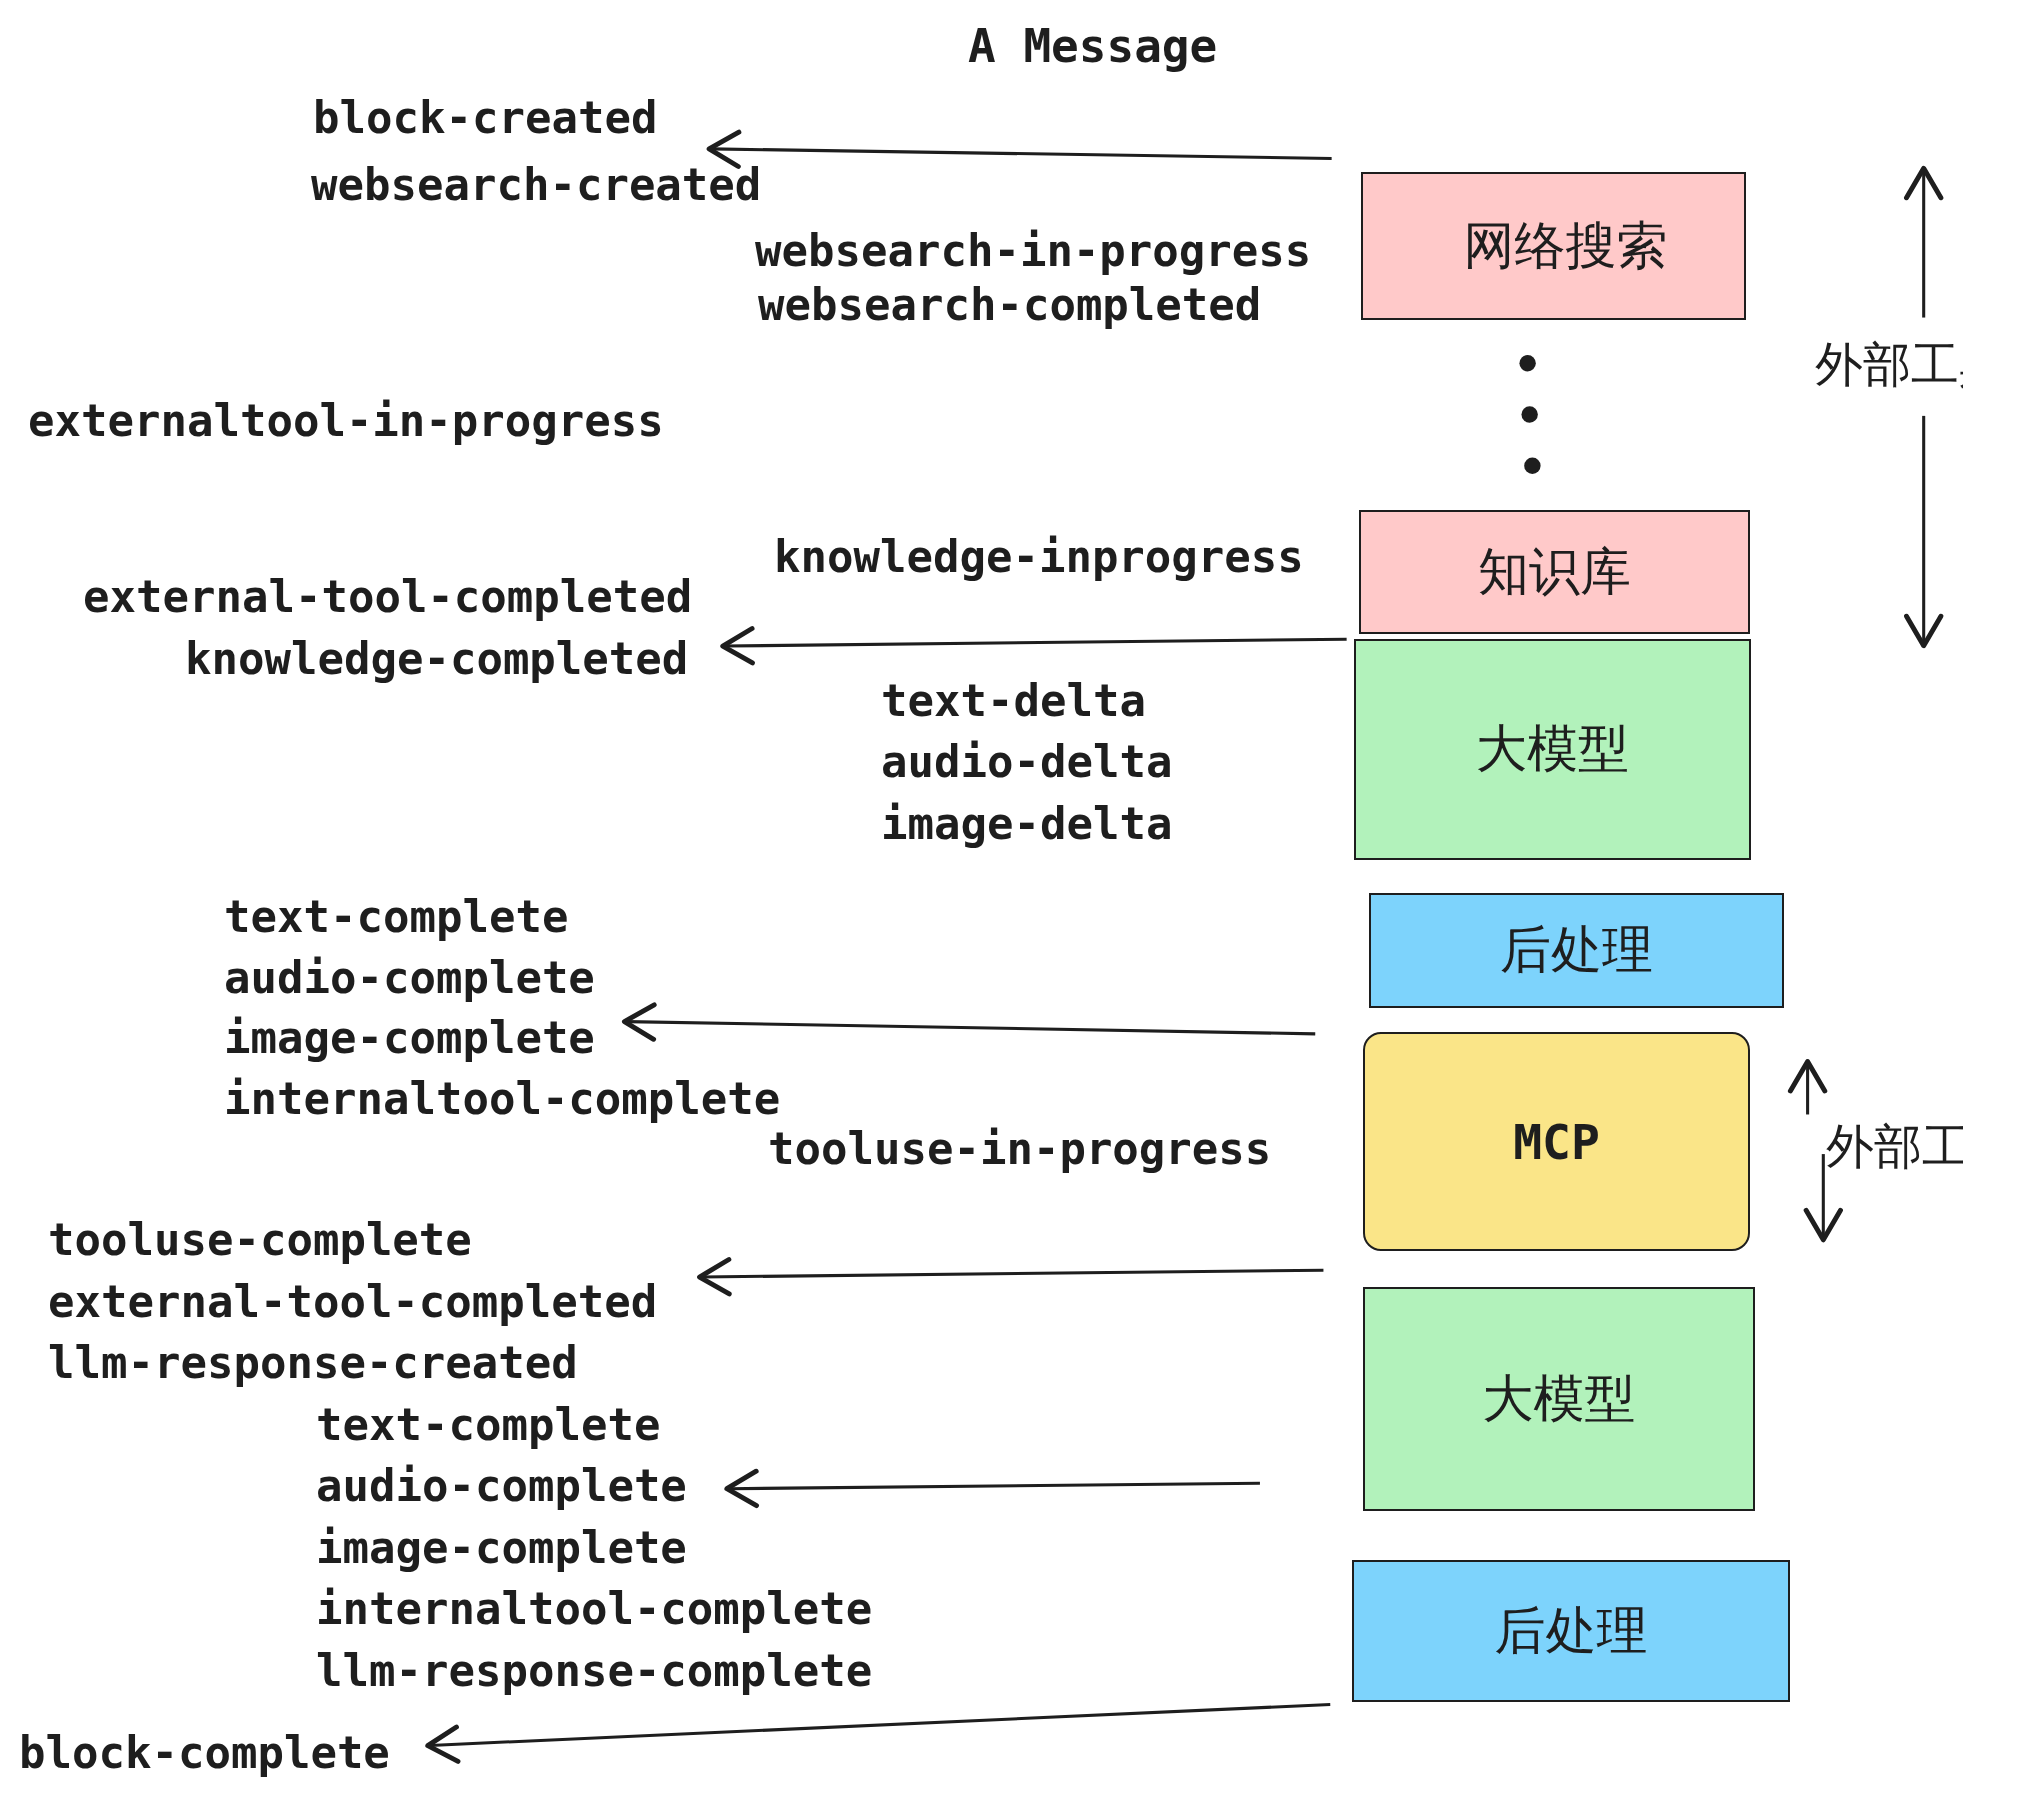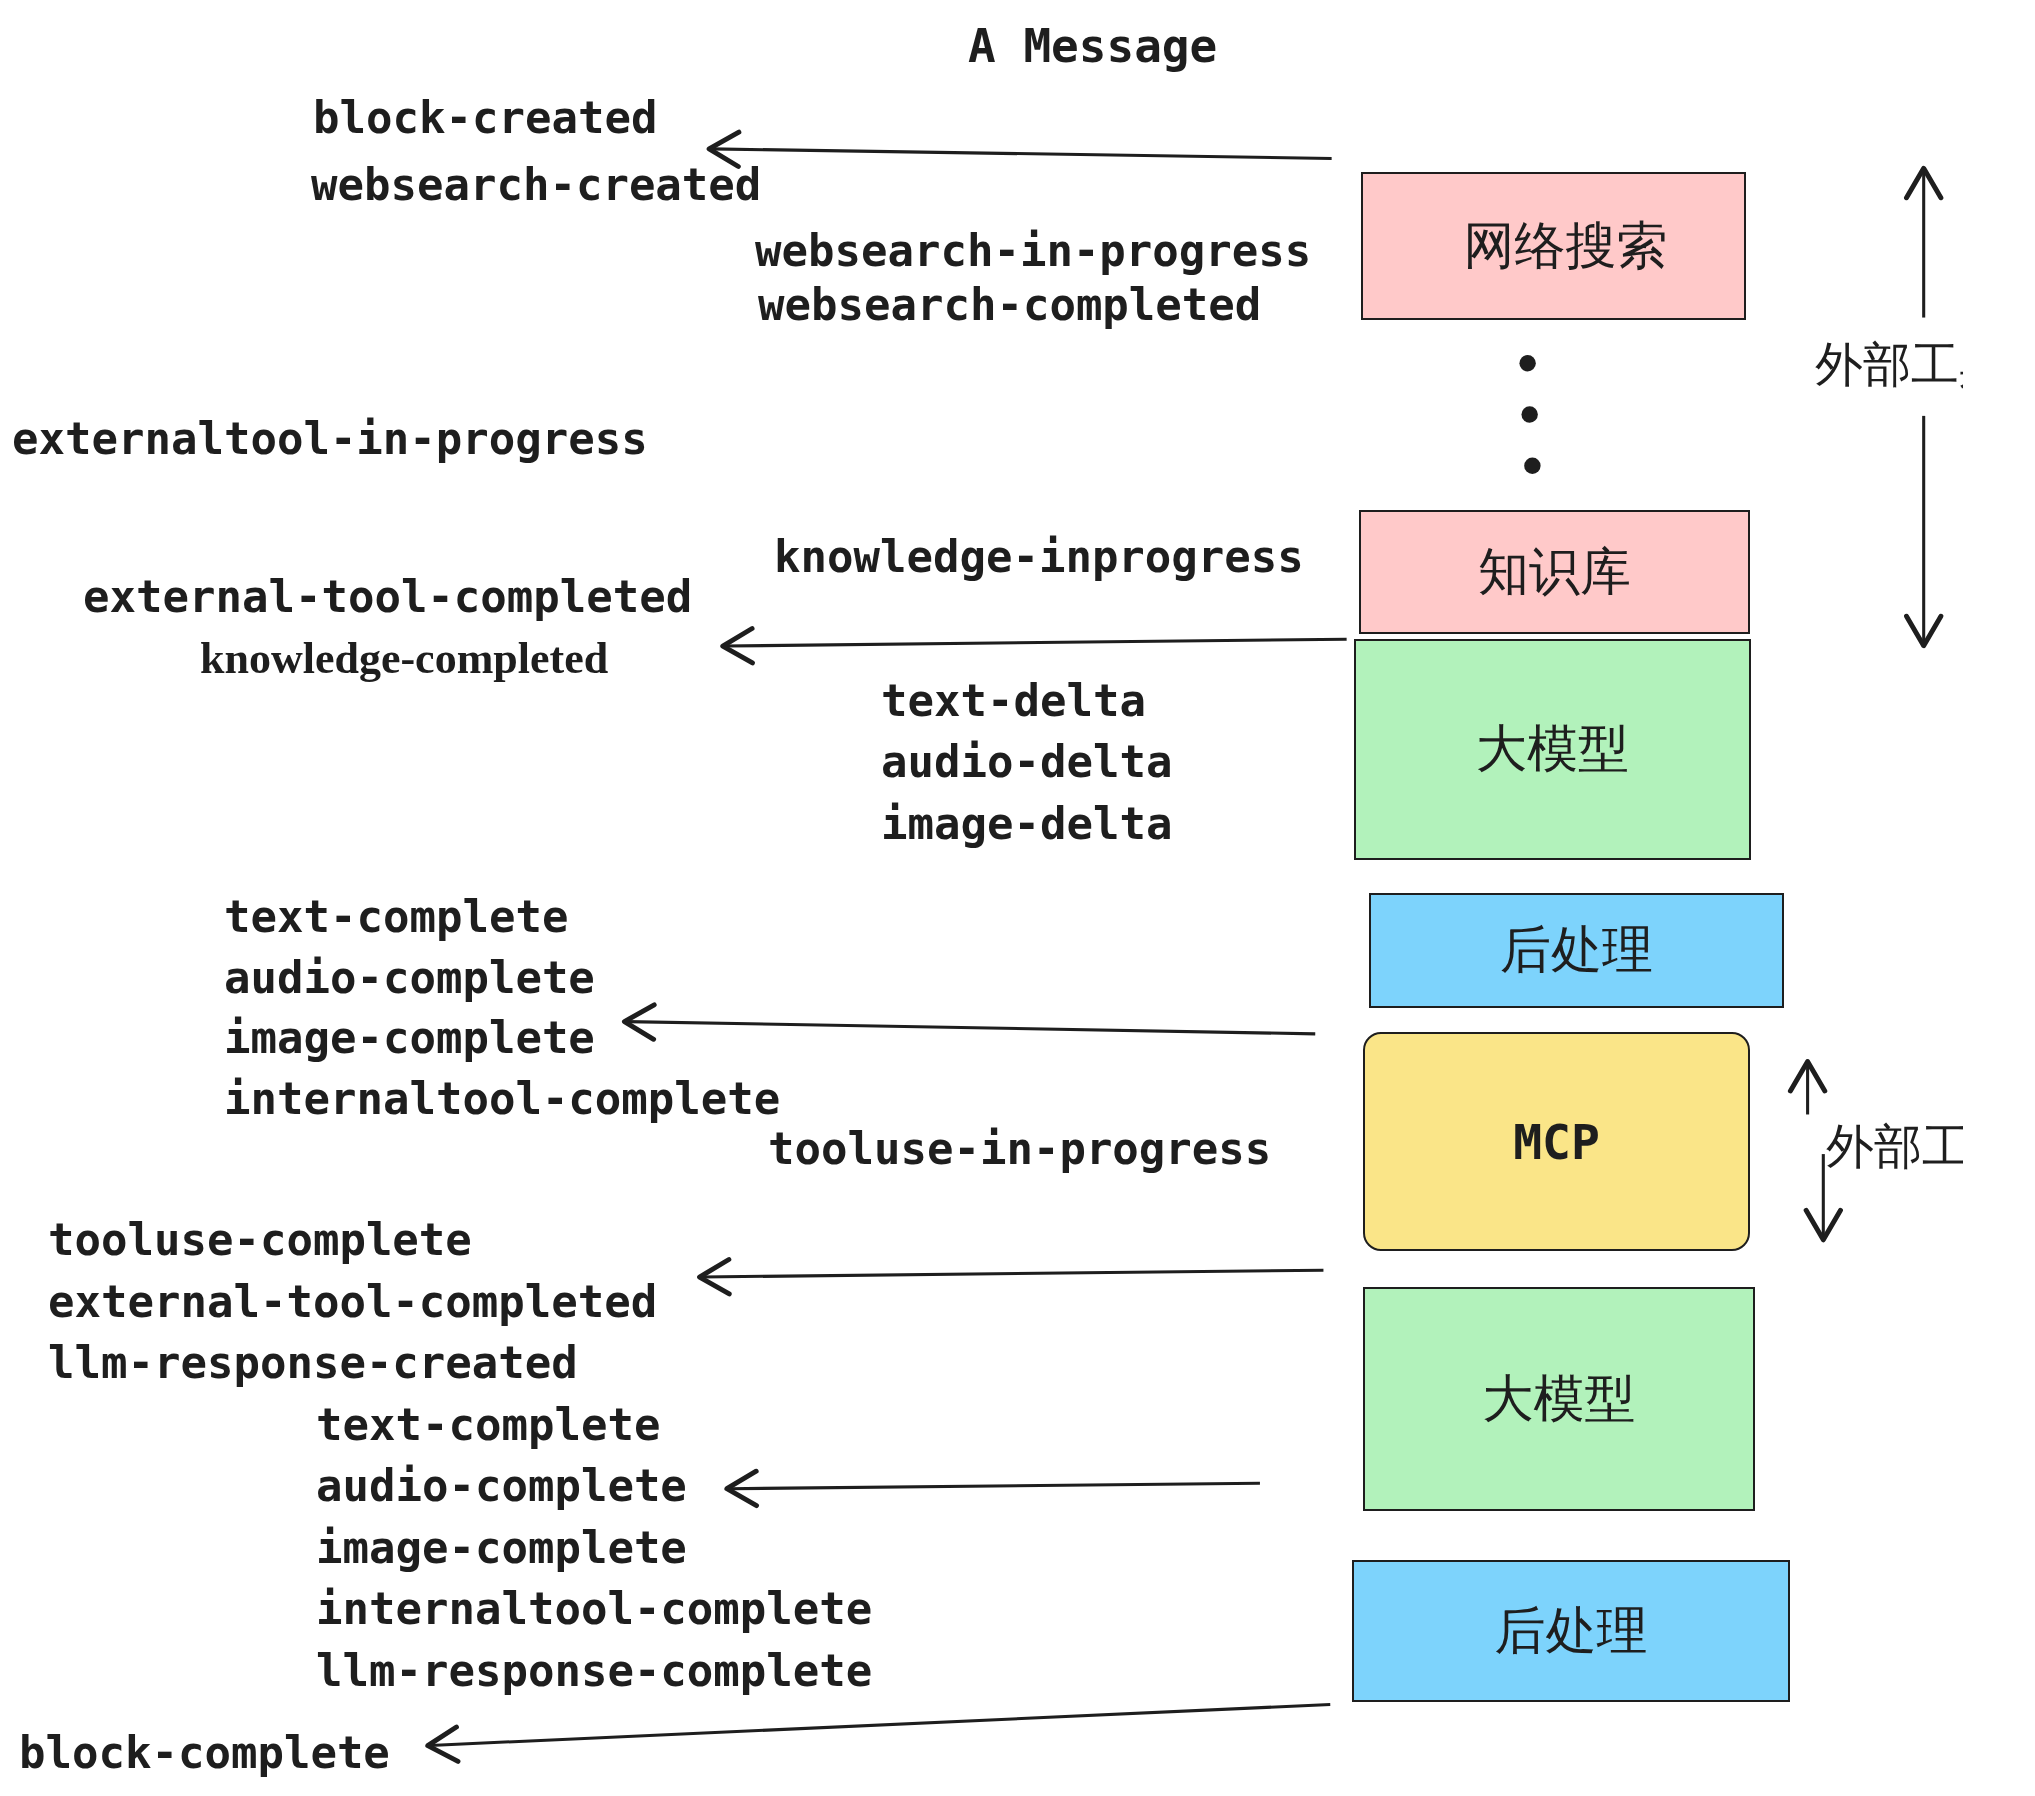--- a/index.html
+++ b/index.html
@@ -95,24 +95,24 @@
   <div class="box green" style="left:1363px;top:1287px;width:392px;height:224px;">大模型</div>
   <div class="box white" style="left:1352px;top:1560px;width:438px;height:142px;">后处理</div>
 
   <div class="side-label" style="left:1815px;top:333px;">外部工具</div>
   <div class="side-label" style="left:1826px;top:1115px;">外部工具</div>
 
   <div class="ev" style="left:313px;top:96px;">block-created</div>
   <div class="ev" style="left:311px;top:163px;">websearch-created</div>
   <div class="ev" style="left:755px;top:204px;margin-top:25px;">websearch-in-progress</div>
   <div class="ev" style="left:758px;top:283px;">websearch-completed</div>
-  <div class="ev" style="left:12px;top:399px;margin-top:18px;">externaltool-in-progress</div>
+  <div class="ev" style="left:28px;top:399px;">externaltool-in-progress</div>
   <div class="ev" style="left:774px;top:535px;">knowledge-inprogress</div>
   <div class="ev" style="left:83px;top:575px;">external-tool-completed</div>
-  <div class="ev" style="left:200px;top:637px;font-family:Liberation Serif, serif;">knowledge-completed</div>
+  <div class="ev" style="left:185px;top:637px;">knowledge-completed</div>
   <div class="ev" style="left:881px;top:679px;">text-delta</div>
   <div class="ev" style="left:881px;top:740px;">audio-delta</div>
   <div class="ev" style="left:881px;top:802px;">image-delta</div>
   <div class="ev" style="left:224px;top:895px;">text-complete</div>
   <div class="ev" style="left:224px;top:956px;">audio-complete</div>
   <div class="ev" style="left:224px;top:1016px;">image-complete</div>
   <div class="ev" style="left:224px;top:1077px;">internaltool-complete</div>
   <div class="ev" style="left:768px;top:1127px;">tooluse-in-progress</div>
   <div class="ev" style="left:48px;top:1218px;">tooluse-complete</div>
   <div class="ev" style="left:48px;top:1280px;">external-tool-completed</div>

